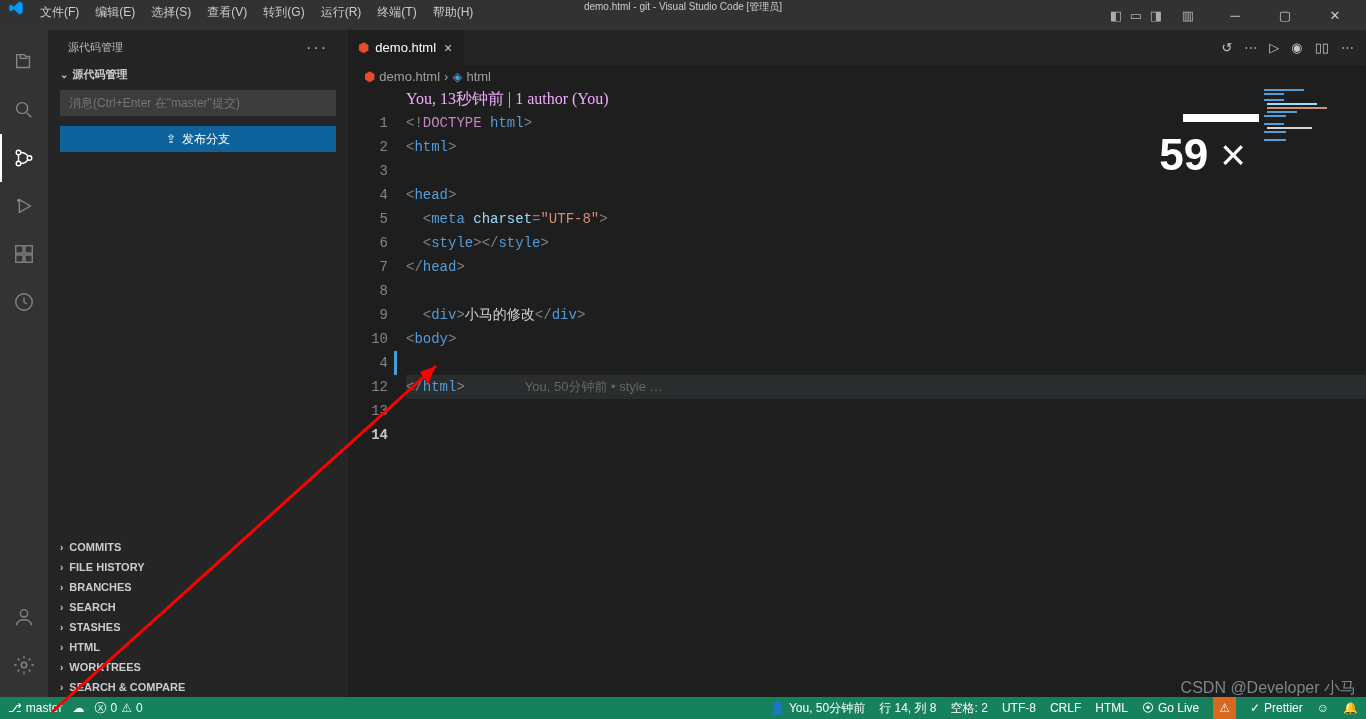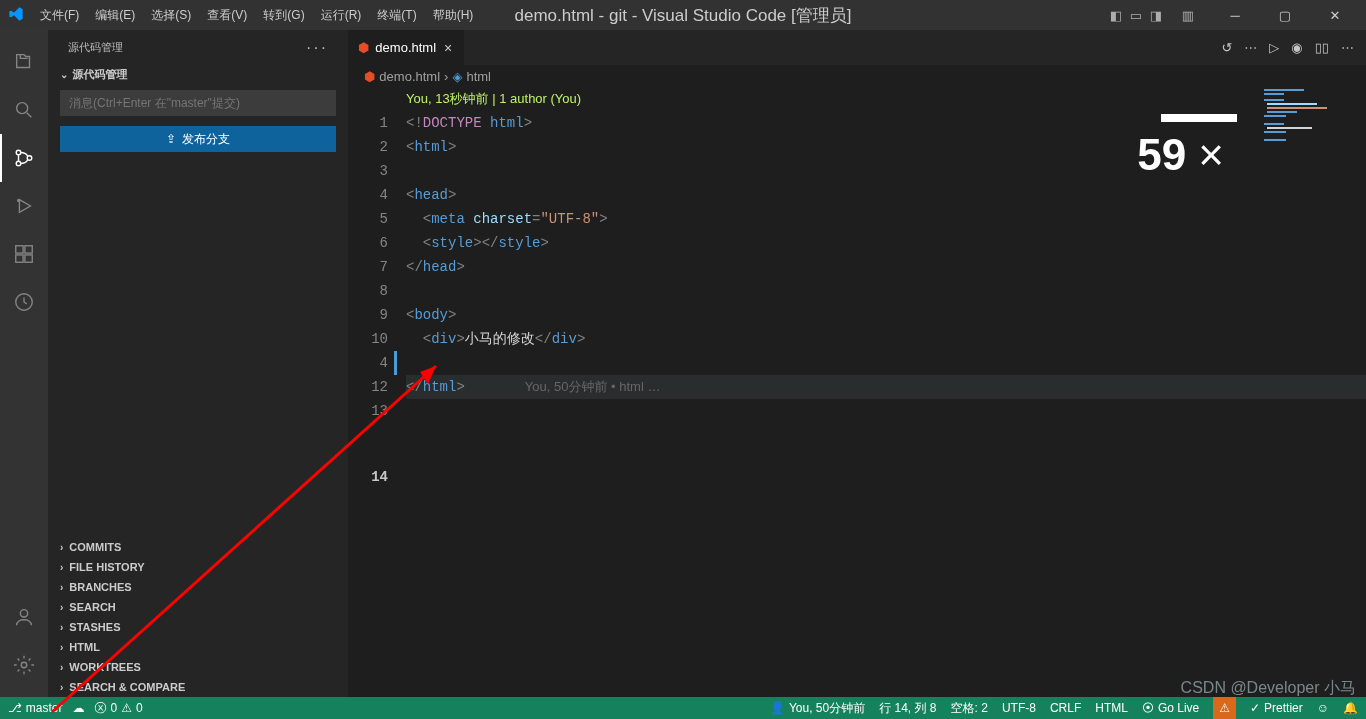--- a/index.html
+++ b/index.html
@@ -9,40 +9,39 @@
   font-family: "Segoe UI", "Microsoft YaHei", sans-serif;
   font-size: 13px;
   color: #cccccc;
   overflow: hidden;
   position: relative;
 }
 .titlebar {
   height: 30px;
   background: #323233;
   display: flex;
-  align-items: center;
-  padding: 12px 8px;
+  padding: 0 8px;
   position: relative;
 }
 .titlebar .vscode-icon {
   width: 16px; height: 16px;
   margin-right: 8px;
 }
 .titlebar .menu { display: flex; gap: 0; }
 .titlebar .menu-item {
   padding: 4px 8px;
   font-size: 12px;
   color: #cccccc;
   cursor: pointer;
 }
 .titlebar .title {
   position: absolute;
   left: 50%;
   transform: translateX(-50%);
-  font-size: 17px;
+  font-size: 10px;
   color: #cccccc;
 }
 .titlebar .right-controls {
   margin-left: auto;
   display: flex;
   align-items: center;
   gap: 4px;
 }
 .titlebar .layout-icons { display: flex; gap: 4px; margin-right: 12px; }
 .titlebar .layout-icons span { width: 16px; text-align: center; cursor: pointer; opacity: 0.8; }
@@ -183,26 +182,26 @@
 
 .code-area { flex: 1; display: flex; font-family: Consolas, "Courier New", monospace; font-size: 14px; position: relative; }
 .gutter {
   width: 58px;
   text-align: right;
   color: #858585;
   padding-right: 18px;
   line-height: 24px;
 }
 .gutter .ln { height: 24px; }
-.gutter .ln.current { color: #c6c6c6; font-weight: bold; margin-top: 42px; }
+.gutter .ln.current { color: #c6c6c6; font-weight: bold; }
 .gutter .gitmark { display: inline-block; width: 3px; height: 24px; background: #4a9cd6; vertical-align: top; margin-right: -3px; position: relative; right: -14px;}
 .code-lines { flex: 1; line-height: 24px; position: relative; }
 .code-line { height: 24px; white-space: pre; }
 .code-line.current { background: #2a2d2e; }
-.codelens { color: #bef264; font-size: 13px; height: 24px; line-height: 24px; font-family: Liberation Sans, sans-serif; }
+.codelens { color: #f0abfc; font-size: 16px; height: 24px; line-height: 24px; font-family: Liberation Serif, serif; }
 .blame { color: #666666; font-family: "Segoe UI", sans-serif; font-size: 13px; margin-left: 60px; }
 .t-bracket { color: #808080; }
 .t-tag { color: #569cd6; }
 .t-doctype { color: #569cd6; }
 .t-doctype-kw { color: #c586c0; }
 .t-attr { color: #9cdcfe; }
 .t-str { color: #ce9178; }
 .t-text { color: #d4d4d4; }
 
 .minimap {
@@ -223,21 +222,21 @@
   padding: 0 8px;
   gap: 10px;
 }
 .statusbar .sb-item { display: flex; align-items: center; gap: 4px; cursor: pointer; }
 .statusbar .sb-right { margin-left: auto; display: flex; gap: 14px; align-items: center; }
 .statusbar .orange { background: #d7681d; padding: 0 6px; height: 22px; display: flex; align-items: center; }
 
 .overlay-zoom {
   position: absolute;
   top: 130px;
-  right: 142px;
+  right: 120px;
   display: flex;
   align-items: flex-start;
   gap: 4px;
   color: #ffffff;
   font-family: Arial, sans-serif;
   pointer-events: none;
 }
 .overlay-zoom .bar {
   position: absolute;
   top: -16px; left: 24px;
@@ -453,24 +452,24 @@
       <div class="code-lines">
         <div class="codelens">You, 13秒钟前 | 1 author (You)</div>
         <div class="code-line"><span class="t-bracket">&lt;!</span><span class="t-doctype-kw">DOCTYPE</span><span> </span><span class="t-doctype">html</span><span class="t-bracket">&gt;</span></div>
         <div class="code-line"><span class="t-bracket">&lt;</span><span class="t-tag">html</span><span class="t-bracket">&gt;</span></div>
         <div class="code-line"></div>
         <div class="code-line"><span class="t-bracket">&lt;</span><span class="t-tag">head</span><span class="t-bracket">&gt;</span></div>
         <div class="code-line">  <span class="t-bracket">&lt;</span><span class="t-tag">meta</span> <span class="t-attr">charset</span><span class="t-bracket">=</span><span class="t-str">"UTF-8"</span><span class="t-bracket">&gt;</span></div>
         <div class="code-line">  <span class="t-bracket">&lt;</span><span class="t-tag">style</span><span class="t-bracket">&gt;&lt;/</span><span class="t-tag">style</span><span class="t-bracket">&gt;</span></div>
         <div class="code-line"><span class="t-bracket">&lt;/</span><span class="t-tag">head</span><span class="t-bracket">&gt;</span></div>
         <div class="code-line"></div>
+        <div class="code-line">  <span class="t-bracket">&lt;</span><span class="t-tag">div</span><span class="t-bracket">&gt;</span><span class="t-text">小马的修改</span><span class="t-bracket">&lt;/</span><span class="t-tag">div</span><span class="t-bracket">&gt;</span></div>
         <div class="code-line"><span class="t-bracket">&lt;</span><span class="t-tag">body</span><span class="t-bracket">&gt;</span></div>
-        <div class="code-line">  <span class="t-bracket">&lt;</span><span class="t-tag">div</span><span class="t-bracket">&gt;</span><span class="t-text">小马的修改</span><span class="t-bracket">&lt;/</span><span class="t-tag">div</span><span class="t-bracket">&gt;</span></div>
         <div class="code-line"></div>
-        <div class="code-line current"><span class="t-bracket">&lt;/</span><span class="t-tag">html</span><span class="t-bracket">&gt;</span><span class="blame">You, 50分钟前 • html …</span></div>
+        <div class="code-line current"><span class="t-bracket">&lt;/</span><span class="t-tag">html</span><span class="t-bracket">&gt;</span><span class="blame">You, 50分钟前 • style …</span></div>
       </div>
     </div>
 
     <svg class="minimap" viewBox="0 0 90 70">
       <rect x="0" y="0" width="90" height="70" fill="#1e1e1e"></rect>
       <rect x="2" y="2" width="40" height="2" fill="#569cd6"></rect>
       <rect x="2" y="6" width="20" height="2" fill="#569cd6"></rect>
       <rect x="2" y="12" width="20" height="2" fill="#569cd6"></rect>
       <rect x="5" y="16" width="50" height="2" fill="#9cdcfe"></rect>
       <rect x="5" y="20" width="60" height="2" fill="#ce9178"></rect>

